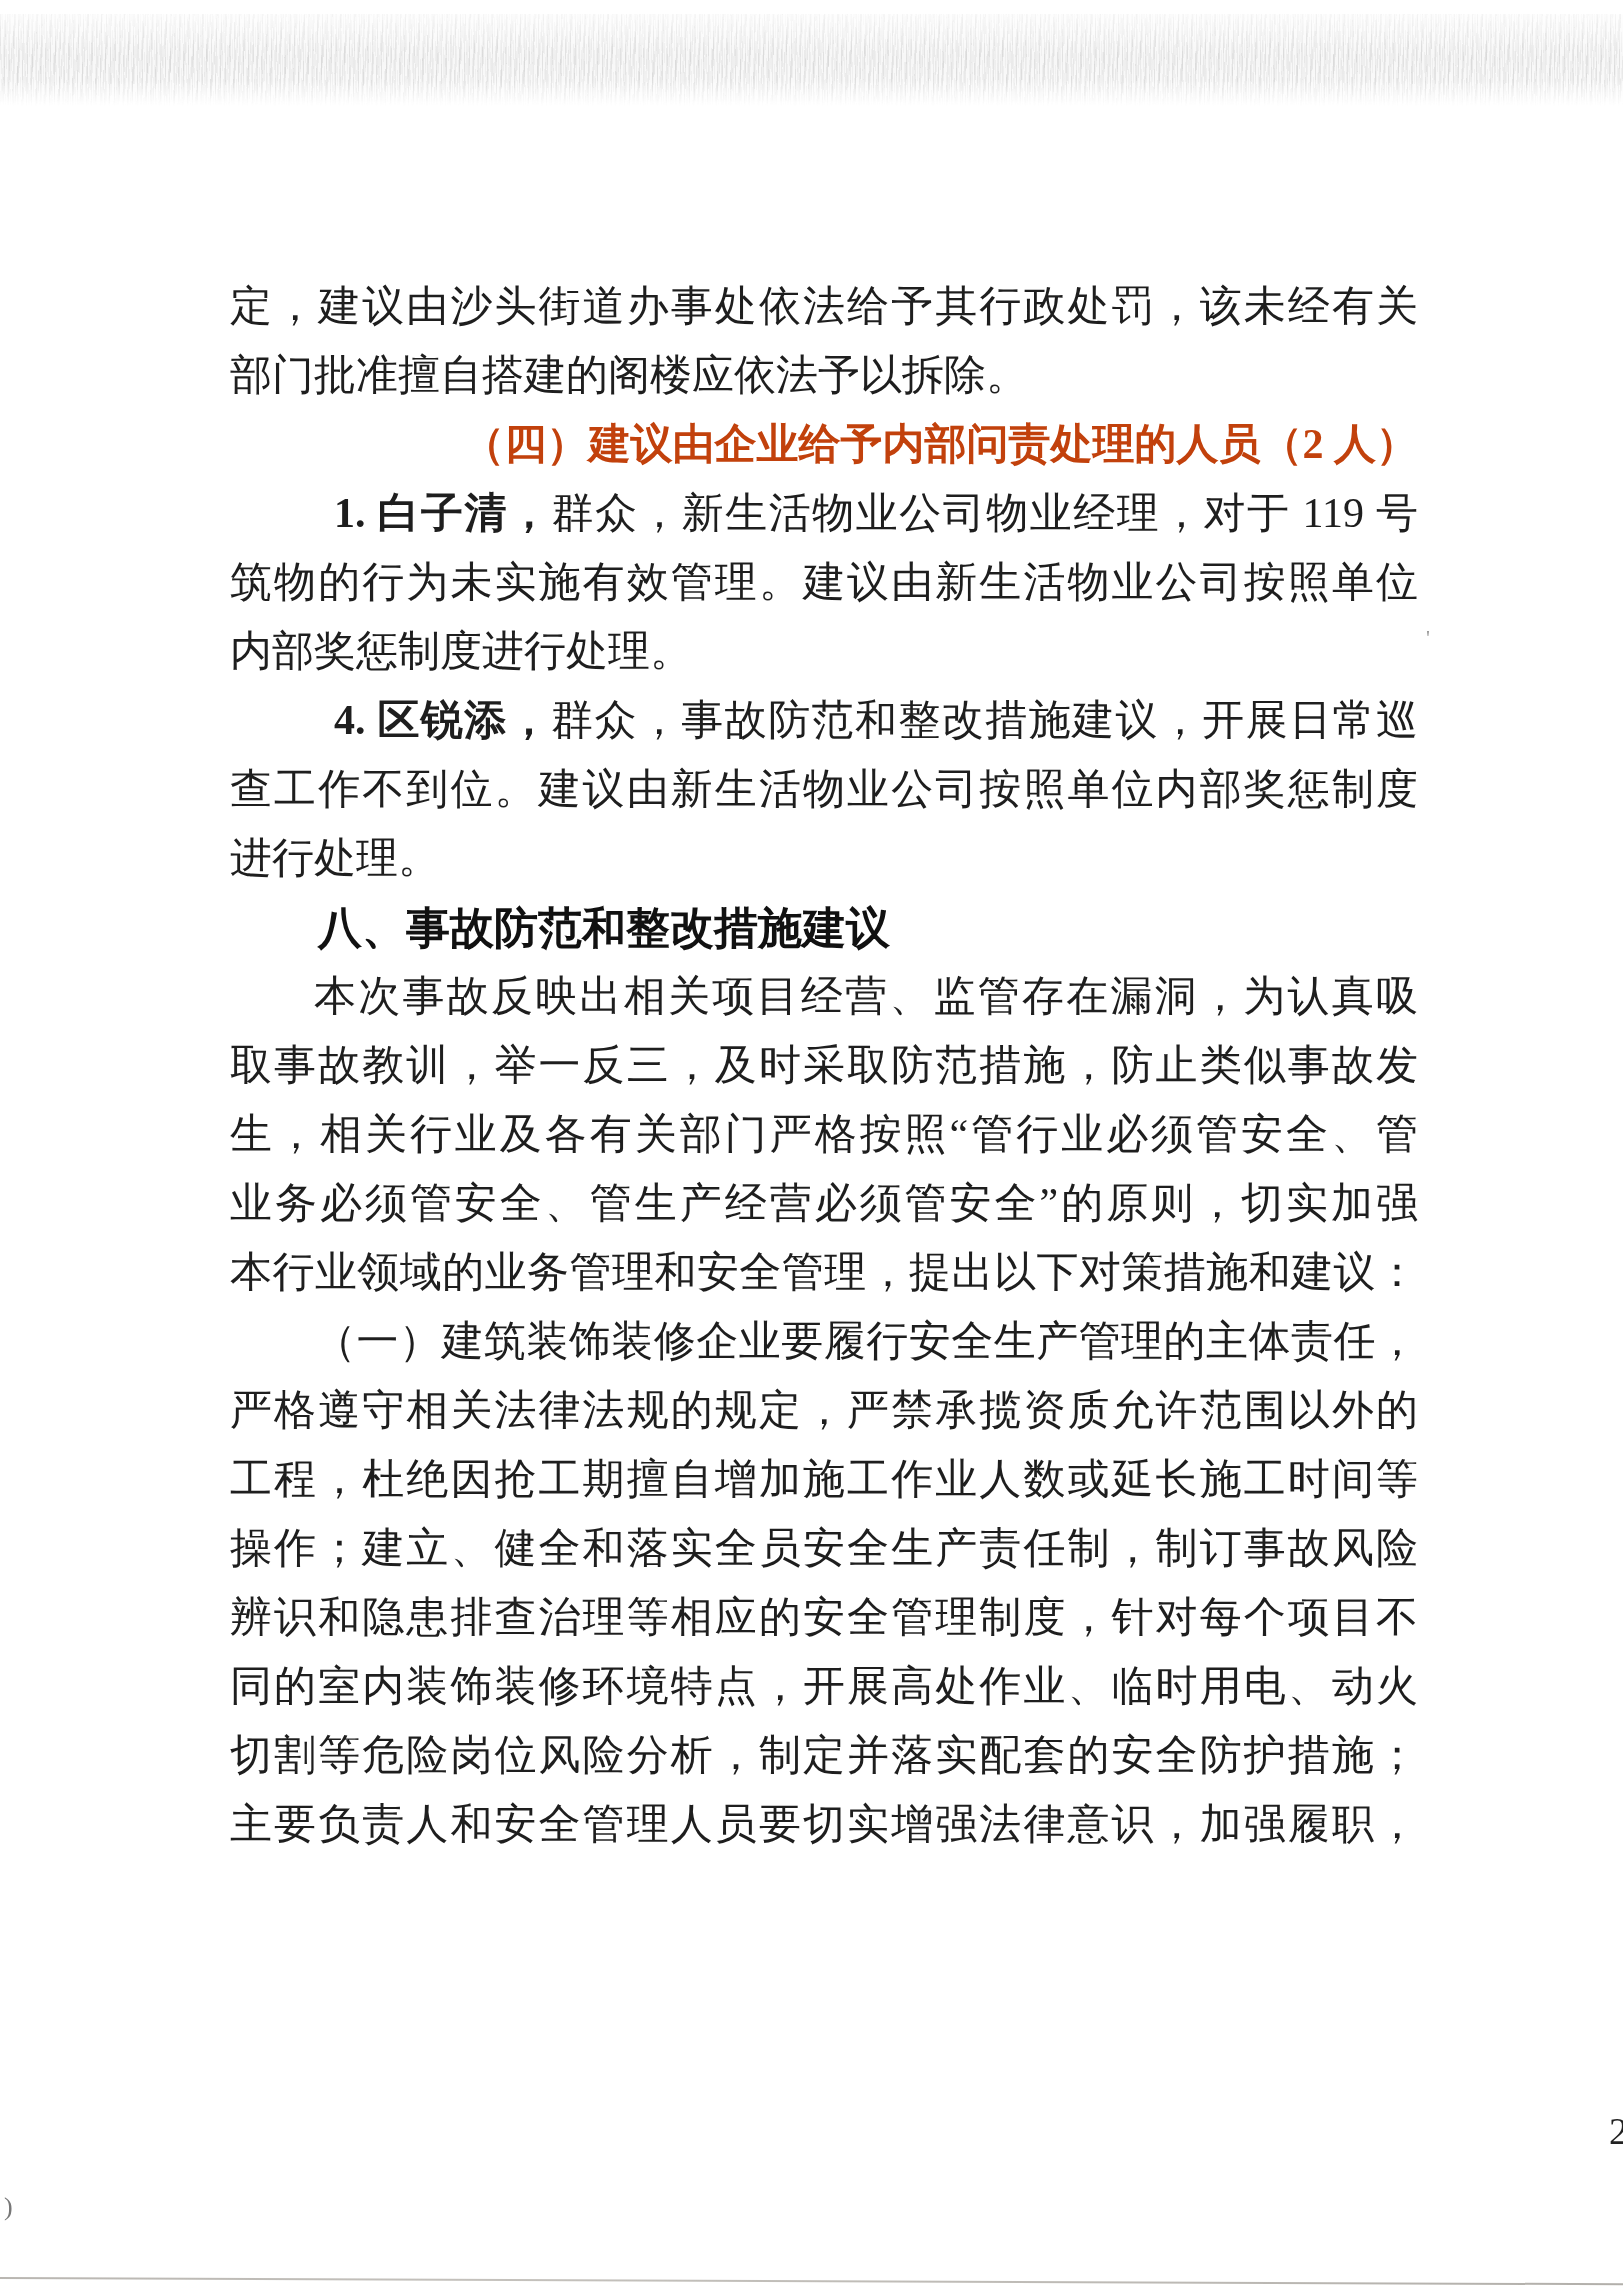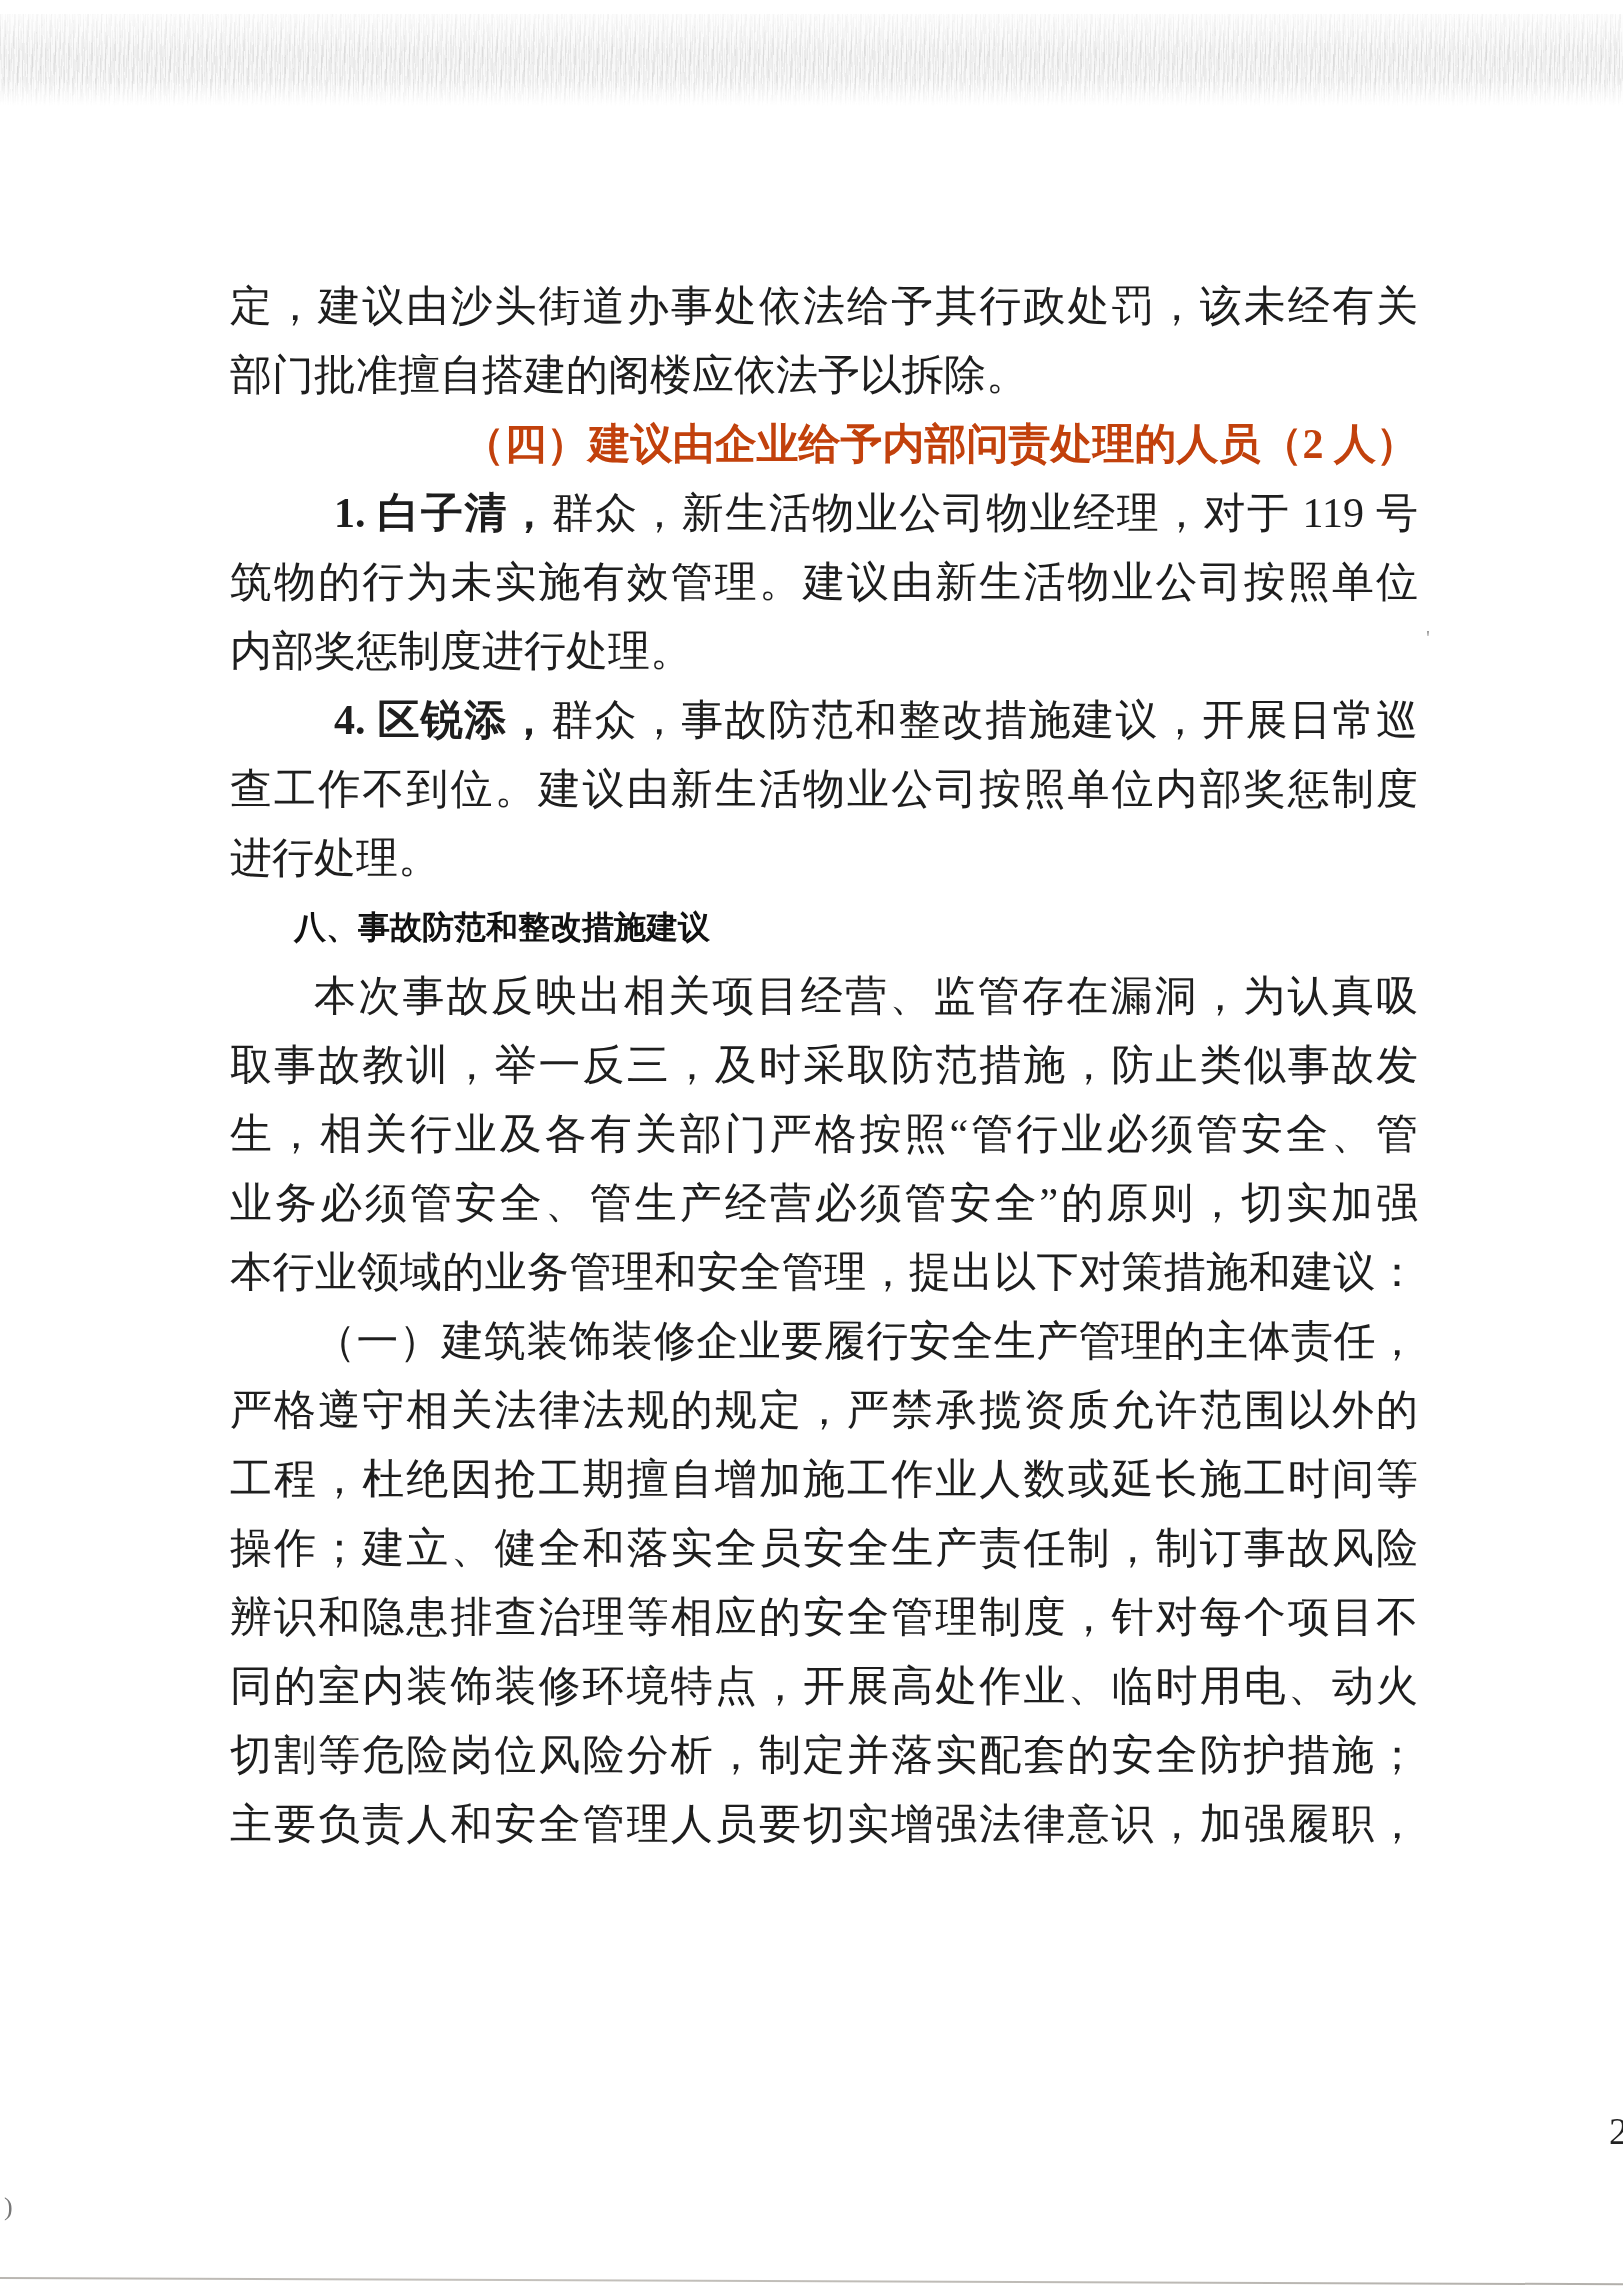--- a/index.html
+++ b/index.html
@@ -67,21 +67,21 @@
   .ln.indent { text-indent: 2em; }
   .b { font-weight: 700; margin-left: 20px; }
   .h-kai {            
     font-weight: 700;
     color: #c2410c;
     text-align: right;
   }
   .h-hei {            
     font-family: "Liberation Sans", "DejaVu Sans", sans-serif;
     font-weight: 700;
-    font-size: 32px;
+    font-size: 44px;
     color: #111;
   }
   .page-number {
     position: absolute;
     left: 0; top: 2109px;
     width: 1623px;
     text-align: right;
     font-size: 38px;
     color: #222;
     font-family: "Liberation Serif", "DejaVu Serif", serif;

